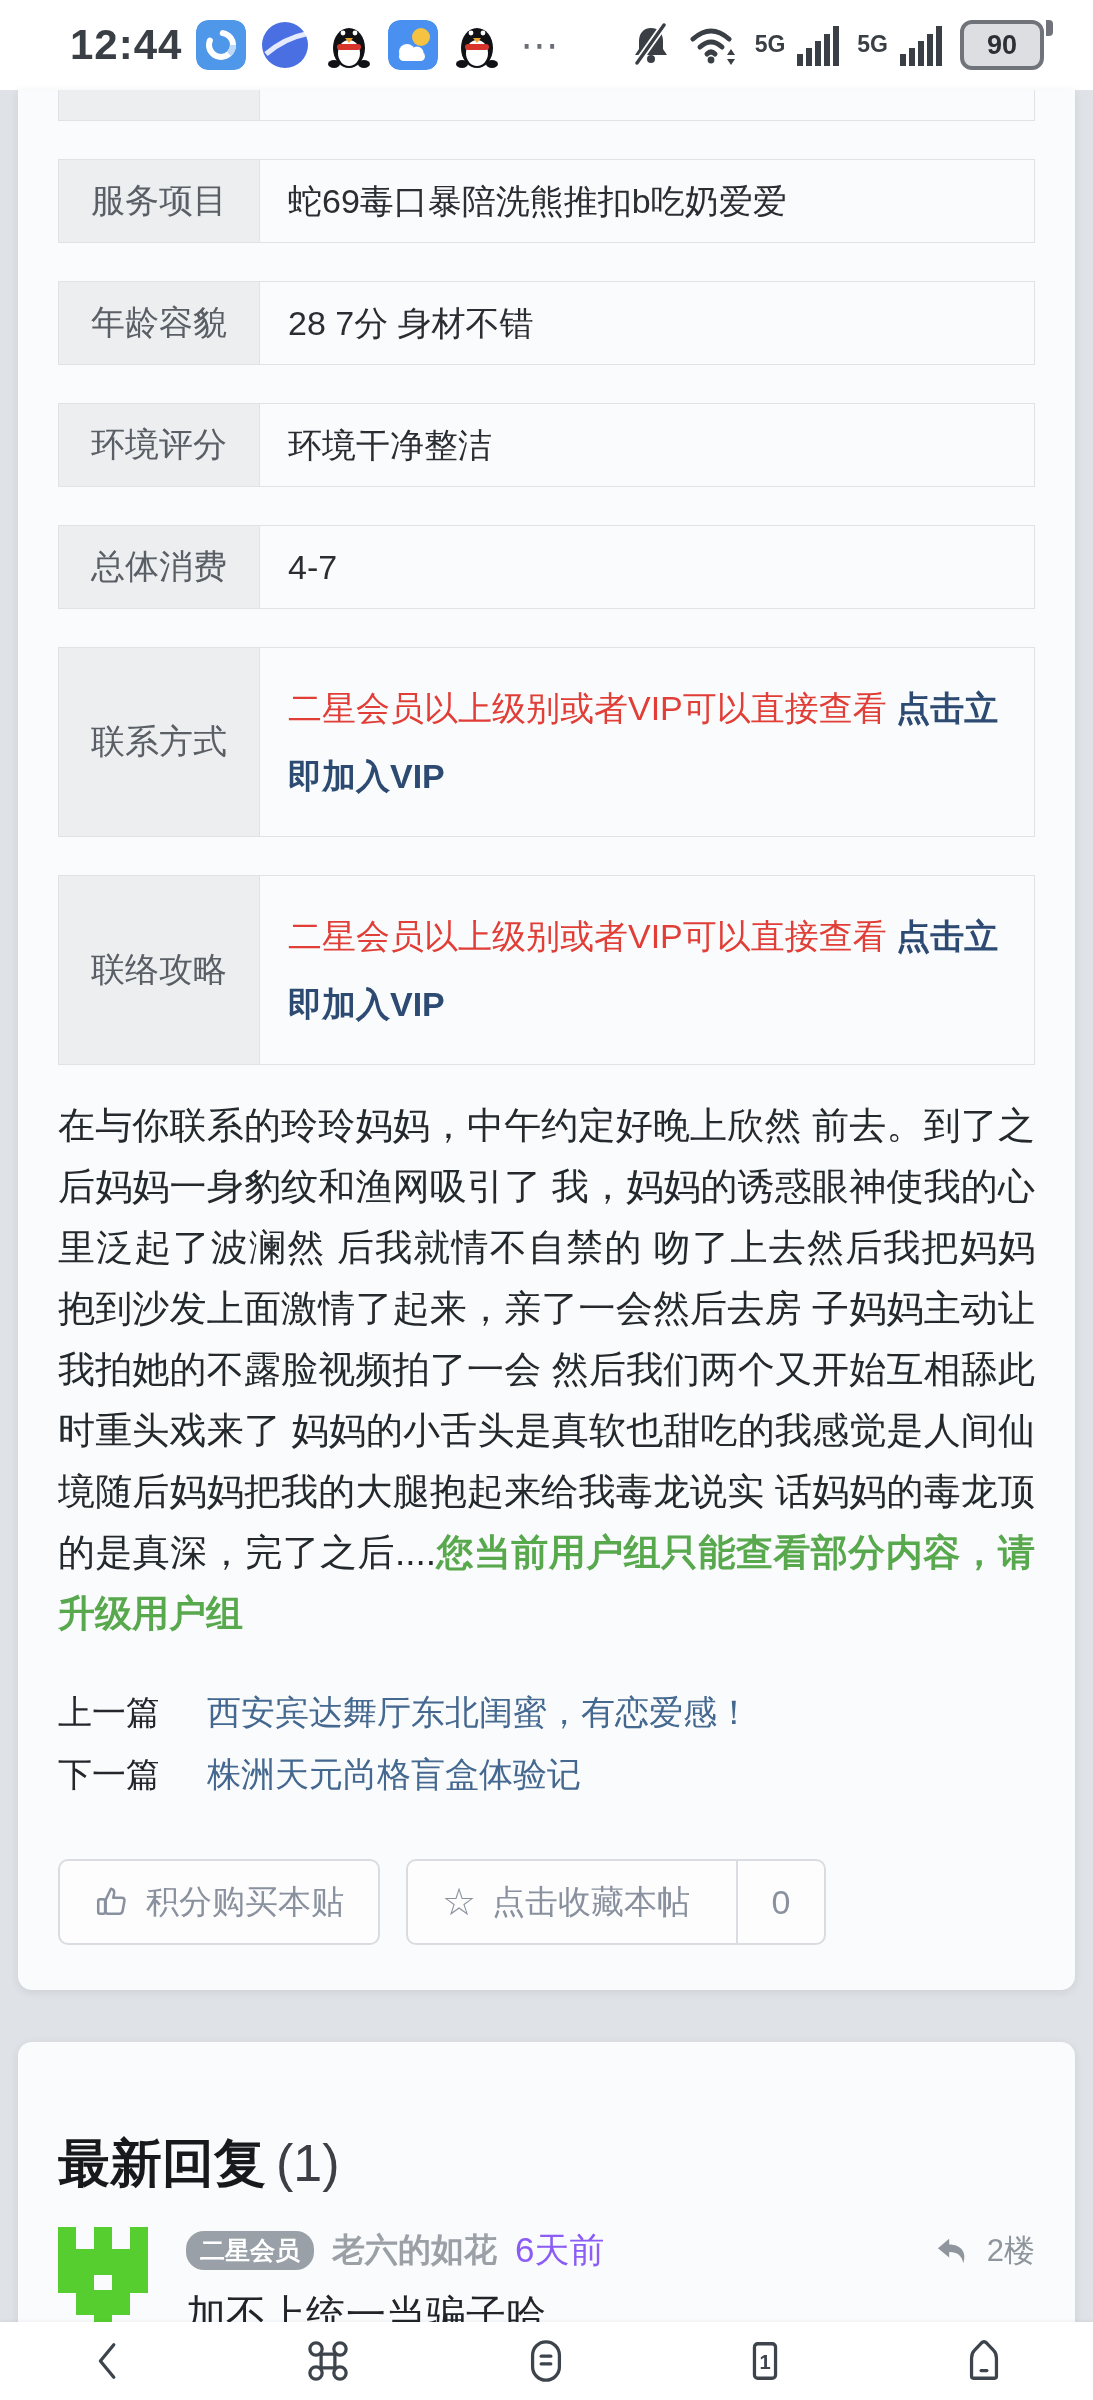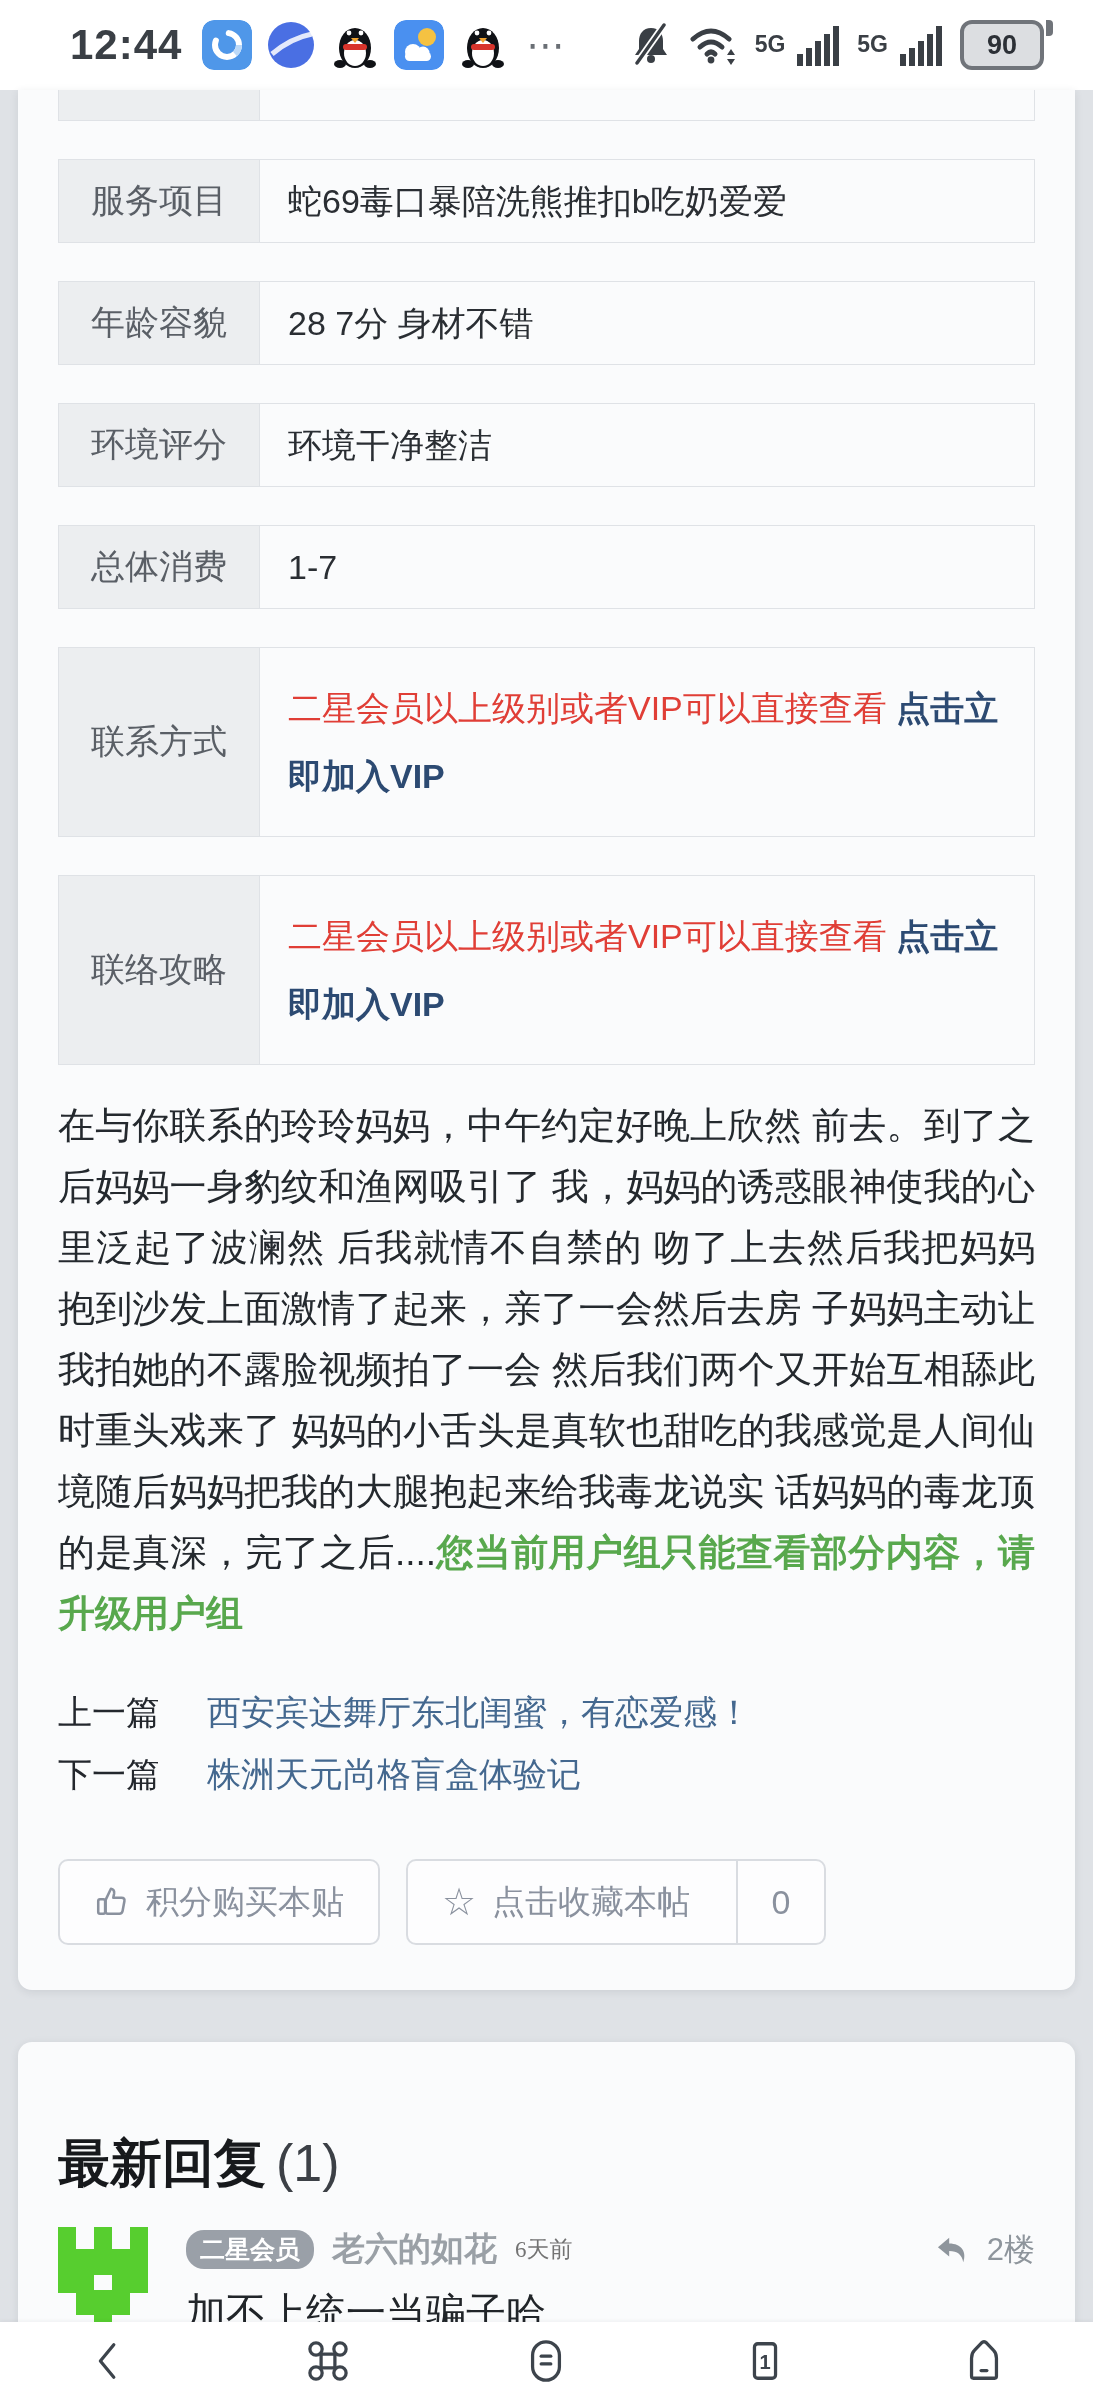--- a/index.html
+++ b/index.html
@@ -8,21 +8,21 @@
     background:#dfe2e6;
     font-family:"Liberation Sans","DejaVu Sans",sans-serif;
     -webkit-font-smoothing:antialiased;
   }
   
   .statusbar{
     height:90px;background:#ffffff;display:flex;align-items:center;
     padding:0 40px 0 70px;box-sizing:border-box;justify-content:space-between;
   }
   .sb-left{display:flex;align-items:center;gap:14px;}
-  .sb-time{font-size:42px;font-weight:bold;color:#3a3f45;letter-spacing:1px;margin-right:6px;}
+  .sb-time{font-size:42px;font-weight:bold;color:#3a3f45;letter-spacing:1px;}
   .appicon{width:50px;height:50px;border-radius:12px;flex:0 0 auto;}
   .sb-ellipsis{font-size:38px;color:#6a6f75;margin-left:4px;line-height:1;}
   .sb-right{display:flex;align-items:center;gap:16px;}
   .sig{display:flex;align-items:flex-end;gap:12px;}
   .sig .g5{font-size:23px;font-weight:bold;color:#3a3f45;line-height:1;transform:translateY(-10px);}
   .batt{display:flex;align-items:flex-start;}
   .batt-body{
     min-width:64px;height:42px;border:4px solid #6f7control4;border:4px solid #70747a;border-radius:12px;
     background:#dcdee1;display:flex;align-items:center;justify-content:center;
     font-size:27px;font-weight:bold;color:#2c3036;padding:0 6px;
@@ -79,21 +79,21 @@
   .replies-title .t-count{font-weight:normal;color:#3c4046;margin-left:10px;}
   .reply-item{display:flex;margin-top:38px;}
   .avatar{width:90px;height:110px;flex:0 0 90px;}
   .reply-col{flex:1;margin-left:38px;min-width:0;}
   .reply-head{display:flex;align-items:center;gap:18px;}
   .badge{
     background:#9aa0a8;color:#ffffff;font-size:25px;font-weight:bold;
     border-radius:18px;padding:7px 14px;line-height:1;
   }
   .reply-author{font-size:33px;font-weight:bold;color:#9aa0a6;}
-  .reply-time{font-size:23px;color:#737373;font-family:Liberation Serif, serif;}
+  .reply-time{font-size:35px;color:#8b5cf6;}
   .reply-spacer{flex:1;}
   .reply-floor{font-size:31px;color:#8e959c;}
   .reply-content{margin-top:16px;font-size:40px;line-height:48px;color:#212529;}
   .reply-divider{border-top:2px solid #eceef0;margin-top:38px;}
   
   .bottombar{
     position:absolute;left:0;bottom:0;width:1093px;height:78px;background:#ffffff;
     display:flex;align-items:center;box-shadow:0 -1px 4px rgba(40,50,60,.06);
   }
   .nav-slot{flex:1;display:flex;align-items:center;justify-content:center;cursor:pointer;}
@@ -215,21 +215,21 @@
       <div class="tvalue">28 7分 身材不错</div>
     </div>
 
     <div class="trow">
       <div class="tlabel">环境评分</div>
       <div class="tvalue">环境干净整洁</div>
     </div>
 
     <div class="trow">
       <div class="tlabel">总体消费</div>
-      <div class="tvalue">1-7</div>
+      <div class="tvalue">4-7</div>
     </div>
 
     <div class="trow tall">
       <div class="tlabel">联系方式</div>
       <div class="tvalue rich">
         <span class="red-note">二星会员以上级别或者VIP可以直接查看</span>
         <span> </span>
         <a class="vip-link">点击立即加入VIP</a>
       </div>
     </div>

